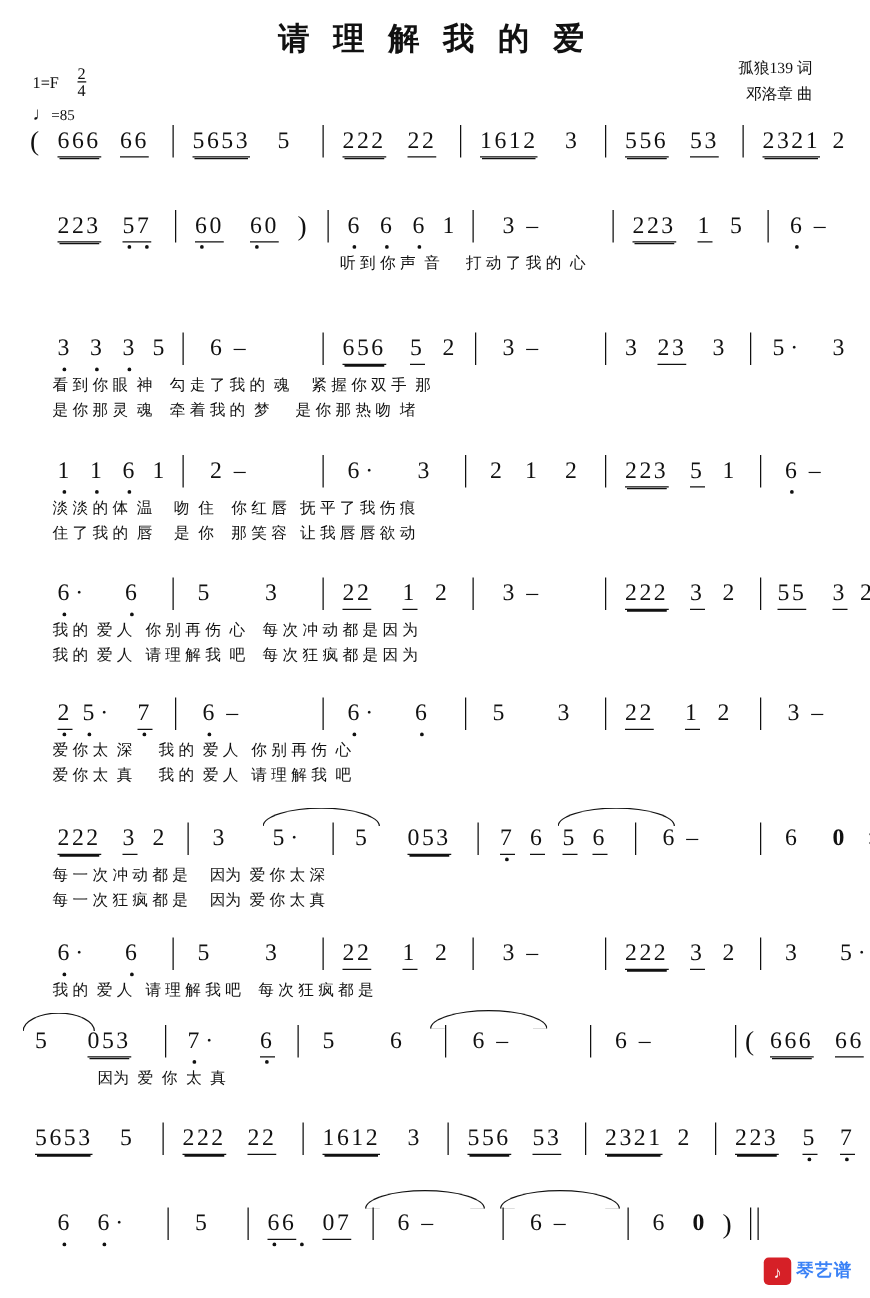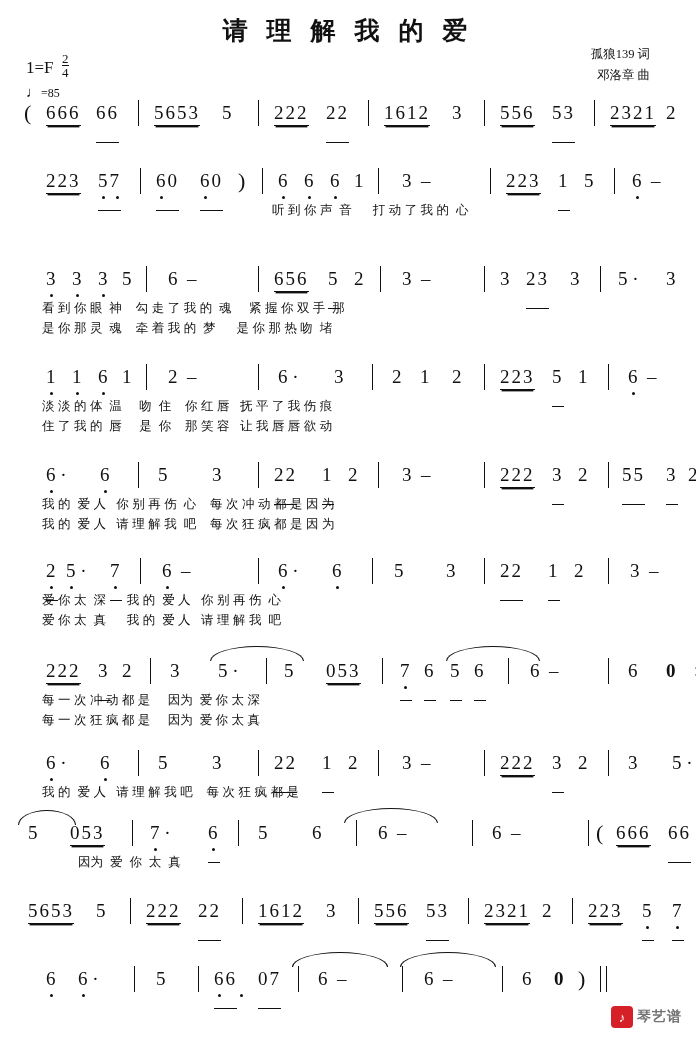--- a/index.html
+++ b/index.html
@@ -23,21 +23,21 @@
   .credits{
     position:absolute;
     top:44px; right:46px;
     font-size:12.5px;
     text-align:right;
     line-height:21px;
   }
   .keysig{
     position:absolute;
     top:58px;left:26px;
-    font-size:17px;
+    font-size:13px;
     font-family:"Liberation Serif", serif;
   }
   .meter{
     position:absolute;
     top:52px; left:62px;
     font-size:13px;
     text-align:center;
     line-height:13px;
   }
   .meter .num{display:block;}
@@ -61,21 +61,21 @@
     height:30px;
   }
   .n{
     position:absolute;
     font-size:19px;
     font-family:"Liberation Serif", serif;
     white-space:pre;
     top:0;
   }
   .grp{letter-spacing:2px;}
-  .u1{border-bottom:1.3px solid #111;padding-bottom:18px;}
+  .u1{border-bottom:1.3px solid #111;padding-bottom:1px;}
   .u2{border-bottom:1.3px solid #111;padding-bottom:1px;
       box-shadow:0 3px 0 -1.6px #111;}
   .bar{
     position:absolute;
     top:-2px;
     width:1.3px;height:26px;background:#111;
   }
   .lyr{
     position:absolute;
     font-size:12.5px;
@@ -91,21 +91,21 @@
     position:absolute;
     right:14px;bottom:10px;
     display:flex;align-items:center;gap:4px;
   }
   .logo .mark{
     width:22px;height:22px;border-radius:4px;background:#d62027;
     color:#fff;font-size:13px;font-weight:bold;
     display:flex;align-items:center;justify-content:center;
     font-family:"Liberation Sans",sans-serif;
   }
-  .logo .txt{font-size:14px;color:#737373;font-family:"Liberation Sans",sans-serif;font-weight:bold;letter-spacing:1px;}
+  .logo .txt{font-size:14px;color:#3b82f6;font-family:"Liberation Sans",sans-serif;font-weight:bold;letter-spacing:1px;}
 </style>
 </head>
 <body>
 
 <div class="title">请 理 解 我 的 爱</div>
 
 <div class="credits">
   <div>孤狼139  词</div>
   <div>邓洛章  曲</div>
 </div>

